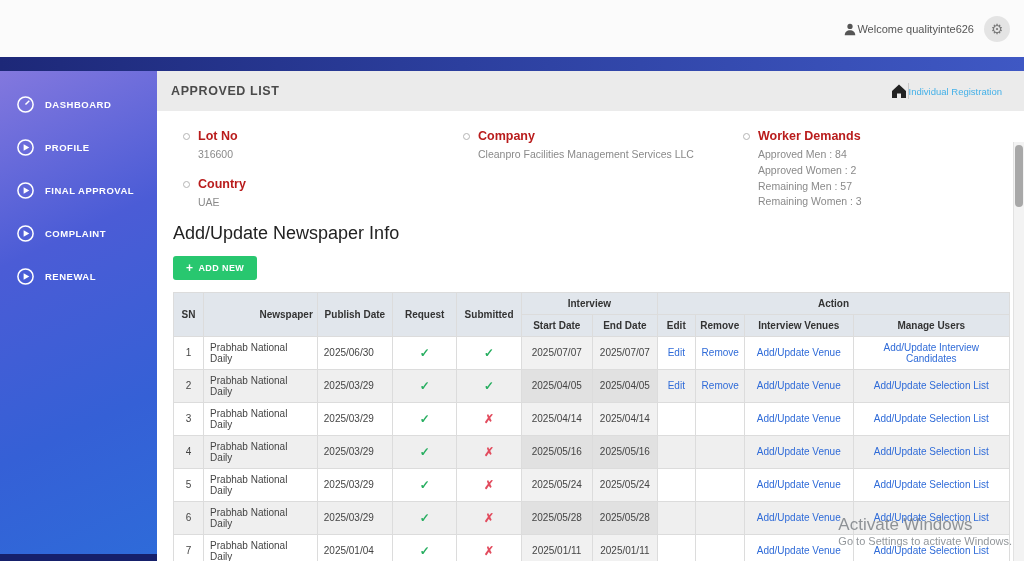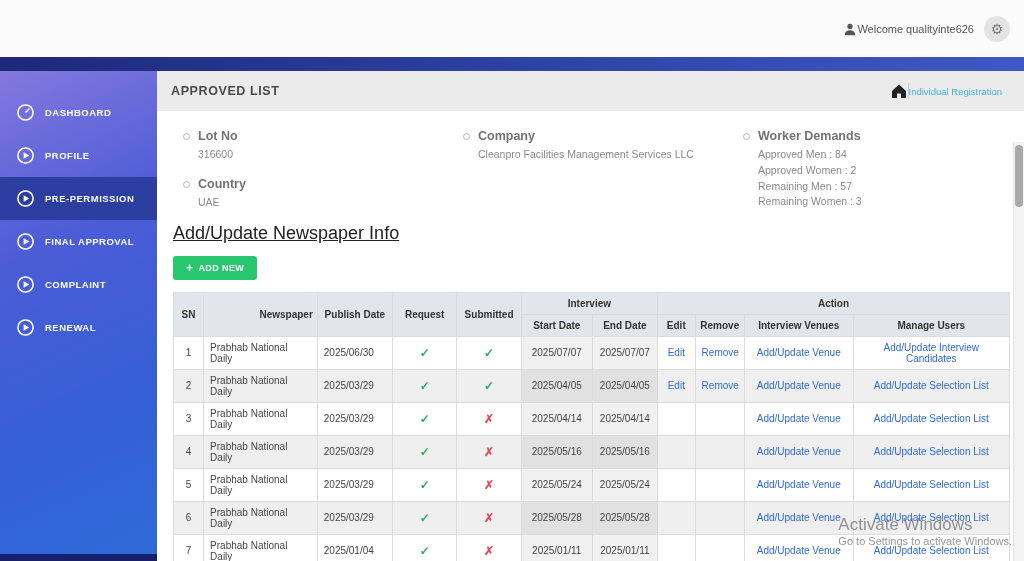--- a/index.html
+++ b/index.html
@@ -11,21 +11,21 @@
   .user-ico { width:14px; height:14px; display:inline-block; }
   .welcome { font-size:11px; color:#555; }
   .gear-btn { width:26px; height:26px; border-radius:50%; background:#e4e4e4; border:none; color:#7a7a7a; font-size:14px; line-height:26px; text-align:center; cursor:pointer; margin-left:10px; }
 
   .nav-strip { height:14px; background:linear-gradient(90deg,#1d2878 0%, #2c3f9e 45%, #3f58c4 100%); }
 
   
   .layout { display:flex; height:490px; position:relative; }
 
   
-  .sidebar { width:157px; flex:0 0 157px; background:linear-gradient(155deg,#8378de 0%, #4b5cd6 35%, #3560d6 70%, #2e6bd9 100%); color:#fff; padding-top:20px; position:relative; }
+  .sidebar { width:157px; flex:0 0 157px; background:linear-gradient(155deg,#8378de 0%, #4b5cd6 35%, #3560d6 70%, #2e6bd9 100%); color:#fff; padding-top:12px; position:relative; }
   .nav-item { display:flex; align-items:center; gap:10px; height:43px; padding-left:16px; cursor:pointer; }
   .nav-item .nav-label { font-size:9.5px; font-weight:bold; letter-spacing:.5px; }
   .nav-item.active { background:#2c3e9f; }
   .nav-icon { width:19px; height:19px; flex:0 0 19px; }
   .subnav { background:rgba(0,0,0,.10); }
   .subnav-item { height:25px; line-height:25px; padding-left:28px; font-size:10px; color:#f0f2ff; cursor:pointer; }
   .subnav-item.selected { background:#38bdf3; color:#fff; }
   .footer-strip { position:absolute; bottom:0; left:0; width:157px; height:7px; background:#16206b; }
 
   
@@ -34,24 +34,24 @@
   .page-title { font-size:12.5px; font-weight:bold; color:#4a4a4a; letter-spacing:.6px; }
   .ph-right { display:flex; align-items:center; gap:0; }
   .home-btn { background:none; border:none; cursor:pointer; width:18px; height:18px; padding:0; }
   .ph-divider { width:1px; height:16px; background:#c9c9c9; }
   .breadcrumb-link { font-size:9.5px; color:#45b1e8; text-decoration:none; cursor:pointer; }
 
   
   .info-grid { display:grid; grid-template-columns:280px 280px 1fr; padding:18px 16px 2px 26px; row-gap:14px; }
   .info-item { display:flex; gap:8px; }
   .bullet { width:7px; height:7px; border:1px solid #b5b5b5; border-radius:50%; margin-top:4px; flex:0 0 7px; background:#fff; }
-  .info-label { font-size:12.5px; font-weight:bold; color:#737373; margin-bottom:4px; }
+  .info-label { font-size:12.5px; font-weight:bold; color:#b91c1c; margin-bottom:4px; }
   .info-value { font-size:10.5px; color:#8a8a8a; line-height:1.5; }
 
-  .section-title { font-size:18px; font-weight:400; color:#222; padding:10px 16px 2px 16px;text-decoration:underline; }
+  .section-title { font-size:18px; font-weight:400; color:#222; padding:10px 16px 2px 16px; }
 
   .add-new-btn { margin:10px 0 10px 16px; background:#28c76f; color:#fff; border:none; border-radius:3px; font-size:9px; font-weight:bold; letter-spacing:.4px; padding:7px 13px; cursor:pointer; display:inline-flex; align-items:center; gap:5px; }
   .add-new-btn .plus { font-size:12px; font-weight:bold; line-height:8px; }
 
   
   table { width:calc(100% - 30px); margin:2px 16px 0 16px; border-collapse:collapse; table-layout:fixed; }
   th, td { border:1px solid #dcdcdc; font-size:10px; padding:5px 6px; color:#333; }
   thead th { background:#e1e6ec; font-weight:bold; text-align:center; padding:5px 4px; }
   thead th.al { text-align:right; }
   tbody td { color:#444; }
@@ -97,27 +97,20 @@
           <line x1="10" y1="10" x2="14" y2="6" stroke="#fff" stroke-width="1.6"></line>
         </svg>
       <span class="nav-label">DASHBOARD</span>
     </div>
     <div class="nav-item">
       <svg class="nav-icon" viewBox="0 0 20 20">
           <circle cx="10" cy="10" r="8" fill="none" stroke="#fff" stroke-width="1.6"></circle>
           <polygon points="8,6.5 8,13.5 14,10" fill="#fff"></polygon>
         </svg>
       <span class="nav-label">PROFILE</span>
-    </div>
-    <div class="nav-item active">
-      <svg class="nav-icon" viewBox="0 0 20 20">
-          <circle cx="10" cy="10" r="8" fill="none" stroke="#fff" stroke-width="1.6"></circle>
-          <polygon points="8,6.5 8,13.5 14,10" fill="#fff"></polygon>
-        </svg>
-      <span class="nav-label">PRE-PERMISSION</span>
     </div>
     <div class="nav-item">
       <svg class="nav-icon" viewBox="0 0 20 20">
           <circle cx="10" cy="10" r="8" fill="none" stroke="#fff" stroke-width="1.6"></circle>
           <polygon points="8,6.5 8,13.5 14,10" fill="#fff"></polygon>
         </svg>
       <span class="nav-label">FINAL APPROVAL</span>
     </div>
     <div class="nav-item">
       <svg class="nav-icon" viewBox="0 0 20 20">

